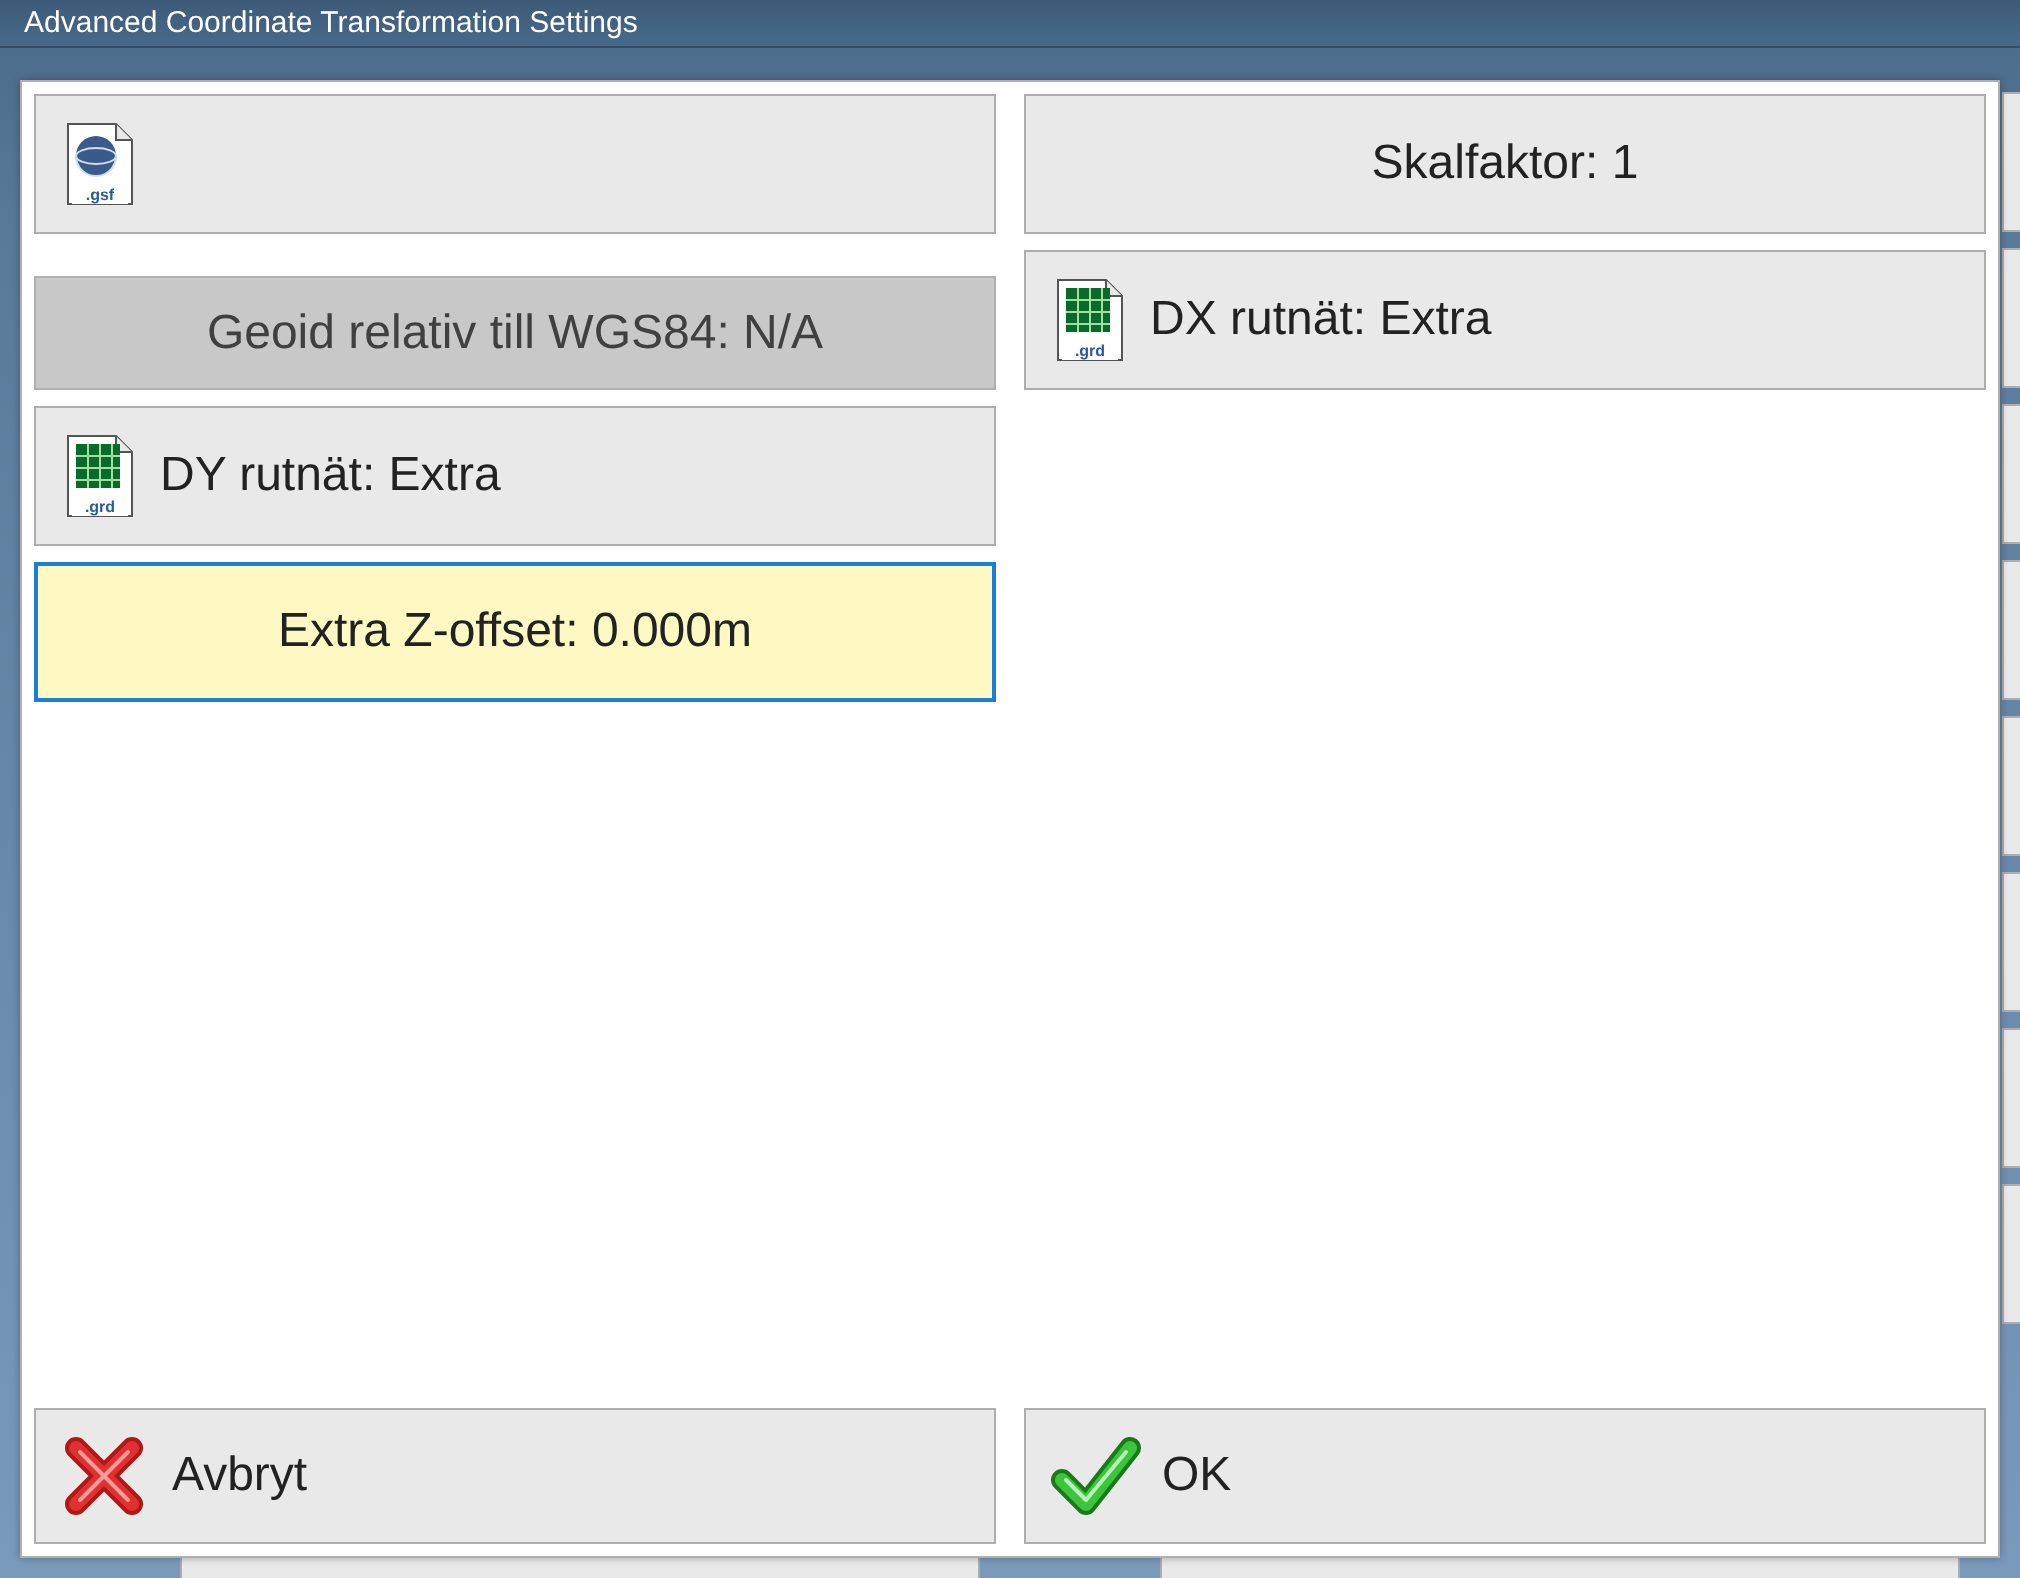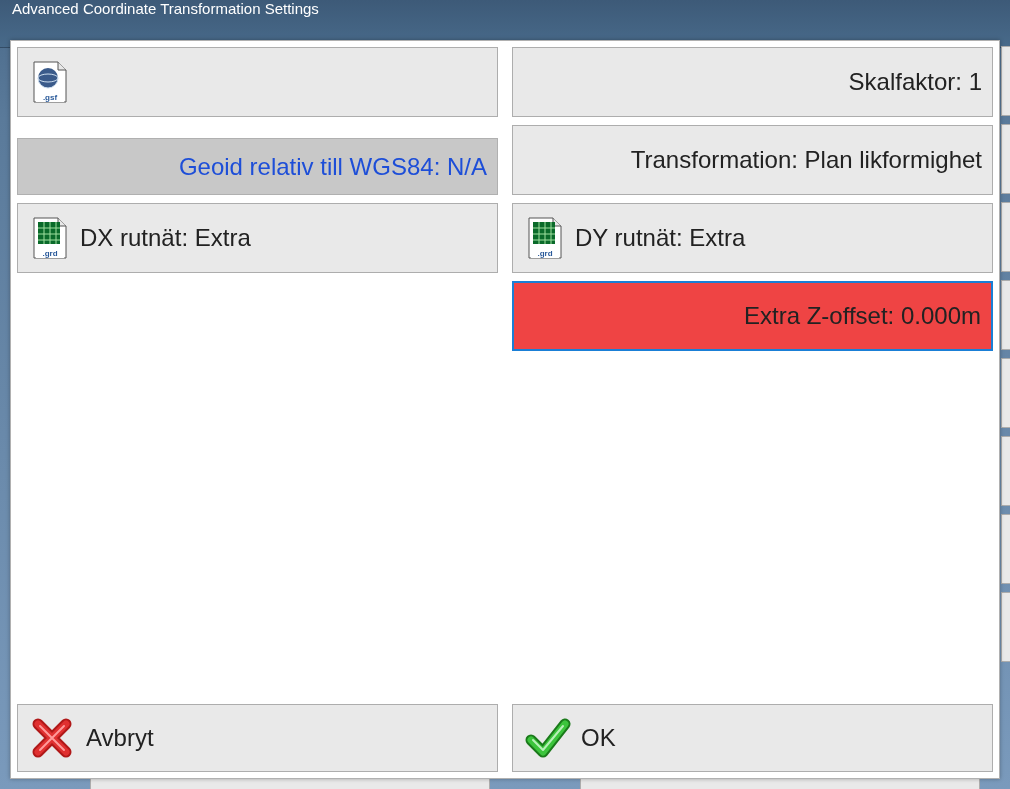--- a/index.html
+++ b/index.html
@@ -2,23 +2,23 @@
 <html><head>
 <meta charset="utf-8">
 <style>
   * { box-sizing: border-box; margin: 0; padding: 0; }
   html, body { width: 1010px; height: 789px; overflow: hidden; font-family: "Segoe UI", Tahoma, sans-serif; }
   body {
     background: linear-gradient(to bottom, #4a6a8a 0%, #5a7a9a 15%, #7a9abc 100%);
   }
 
   .titlebar {
-    height: 48px;
+    height: 24px;
     display: flex;
-    align-items: flex-start;
+    align-items: center;
     padding: 0 12px;
     color: #ffffff;
     font-size: 15px;
     background: linear-gradient(to bottom, #3d5a78 0%, #486a8a 100%);
     border-bottom: 1px solid rgba(0,0,0,0.15);
   }
 
   .window-body {
     position: absolute;
     top: 40px;
@@ -48,31 +48,31 @@
     border: 1px solid #adadad;
     display: flex;
     align-items: center;
     justify-content: flex-start;
     padding: 0 10px;
     font-size: 24px;
     color: #222;
     cursor: pointer;
     user-select: none;
   }
-  .opt-btn.center { justify-content: flex-end; }
+  .opt-btn.center { justify-content: center; }
   .opt-btn.disabled {
     background: #c8c8c8;
-    color: #1d4ed8;
+    color: #404040;
     border-color: #b0b0b0;
     cursor: default;
     margin-top: 13px;
   }
   .opt-btn.selected {
     border: 2px solid #1a7fd6;
-    background: #ef4444;
+    background: #fef9c3;
   }
   .opt-btn .ico { width: 44px; height: 44px; margin-right: 8px; flex: 0 0 auto; font-weight: bold; }
 
   .footer {
     position: absolute;
     left: 6px;
     right: 6px;
     bottom: 6px;
     height: 68px;
     display: grid;
@@ -170,23 +170,20 @@
     </div>
 
     <div class="opt-btn center">
       <span>Skalfaktor: 1</span>
     </div>
 
     <div class="opt-btn center disabled">
       <span>Geoid relativ till WGS84: N/A</span>
     </div>
 
-    <div class="opt-btn center">
-      <span>Transformation: Plan likformighet</span>
-    </div>
 
     <div class="opt-btn">
       <span class="ico">
         <svg viewBox="0 0 44 44">
           <path d="M6 2 h24 l8 8 v32 h-32 z" fill="#fff" stroke="#555"></path>
           <path d="M30 2 v8 h8" fill="#e8e8e8" stroke="#555"></path>
           <rect x="10" y="6" width="22" height="22" fill="#0a6a2a"></rect>
           <path d="M10 12 h22 M10 18 h22 M10 24 h22 M16 6 v22 M22 6 v22 M28 6 v22" stroke="#9fe09f" stroke-width="1"></path>
           <rect x="8" y="32" width="28" height="10" fill="#fff"></rect>
           <text x="22" y="40" font-size="8" text-anchor="middle" fill="#2a5a9a" font-family="sans-serif">.grd</text>

